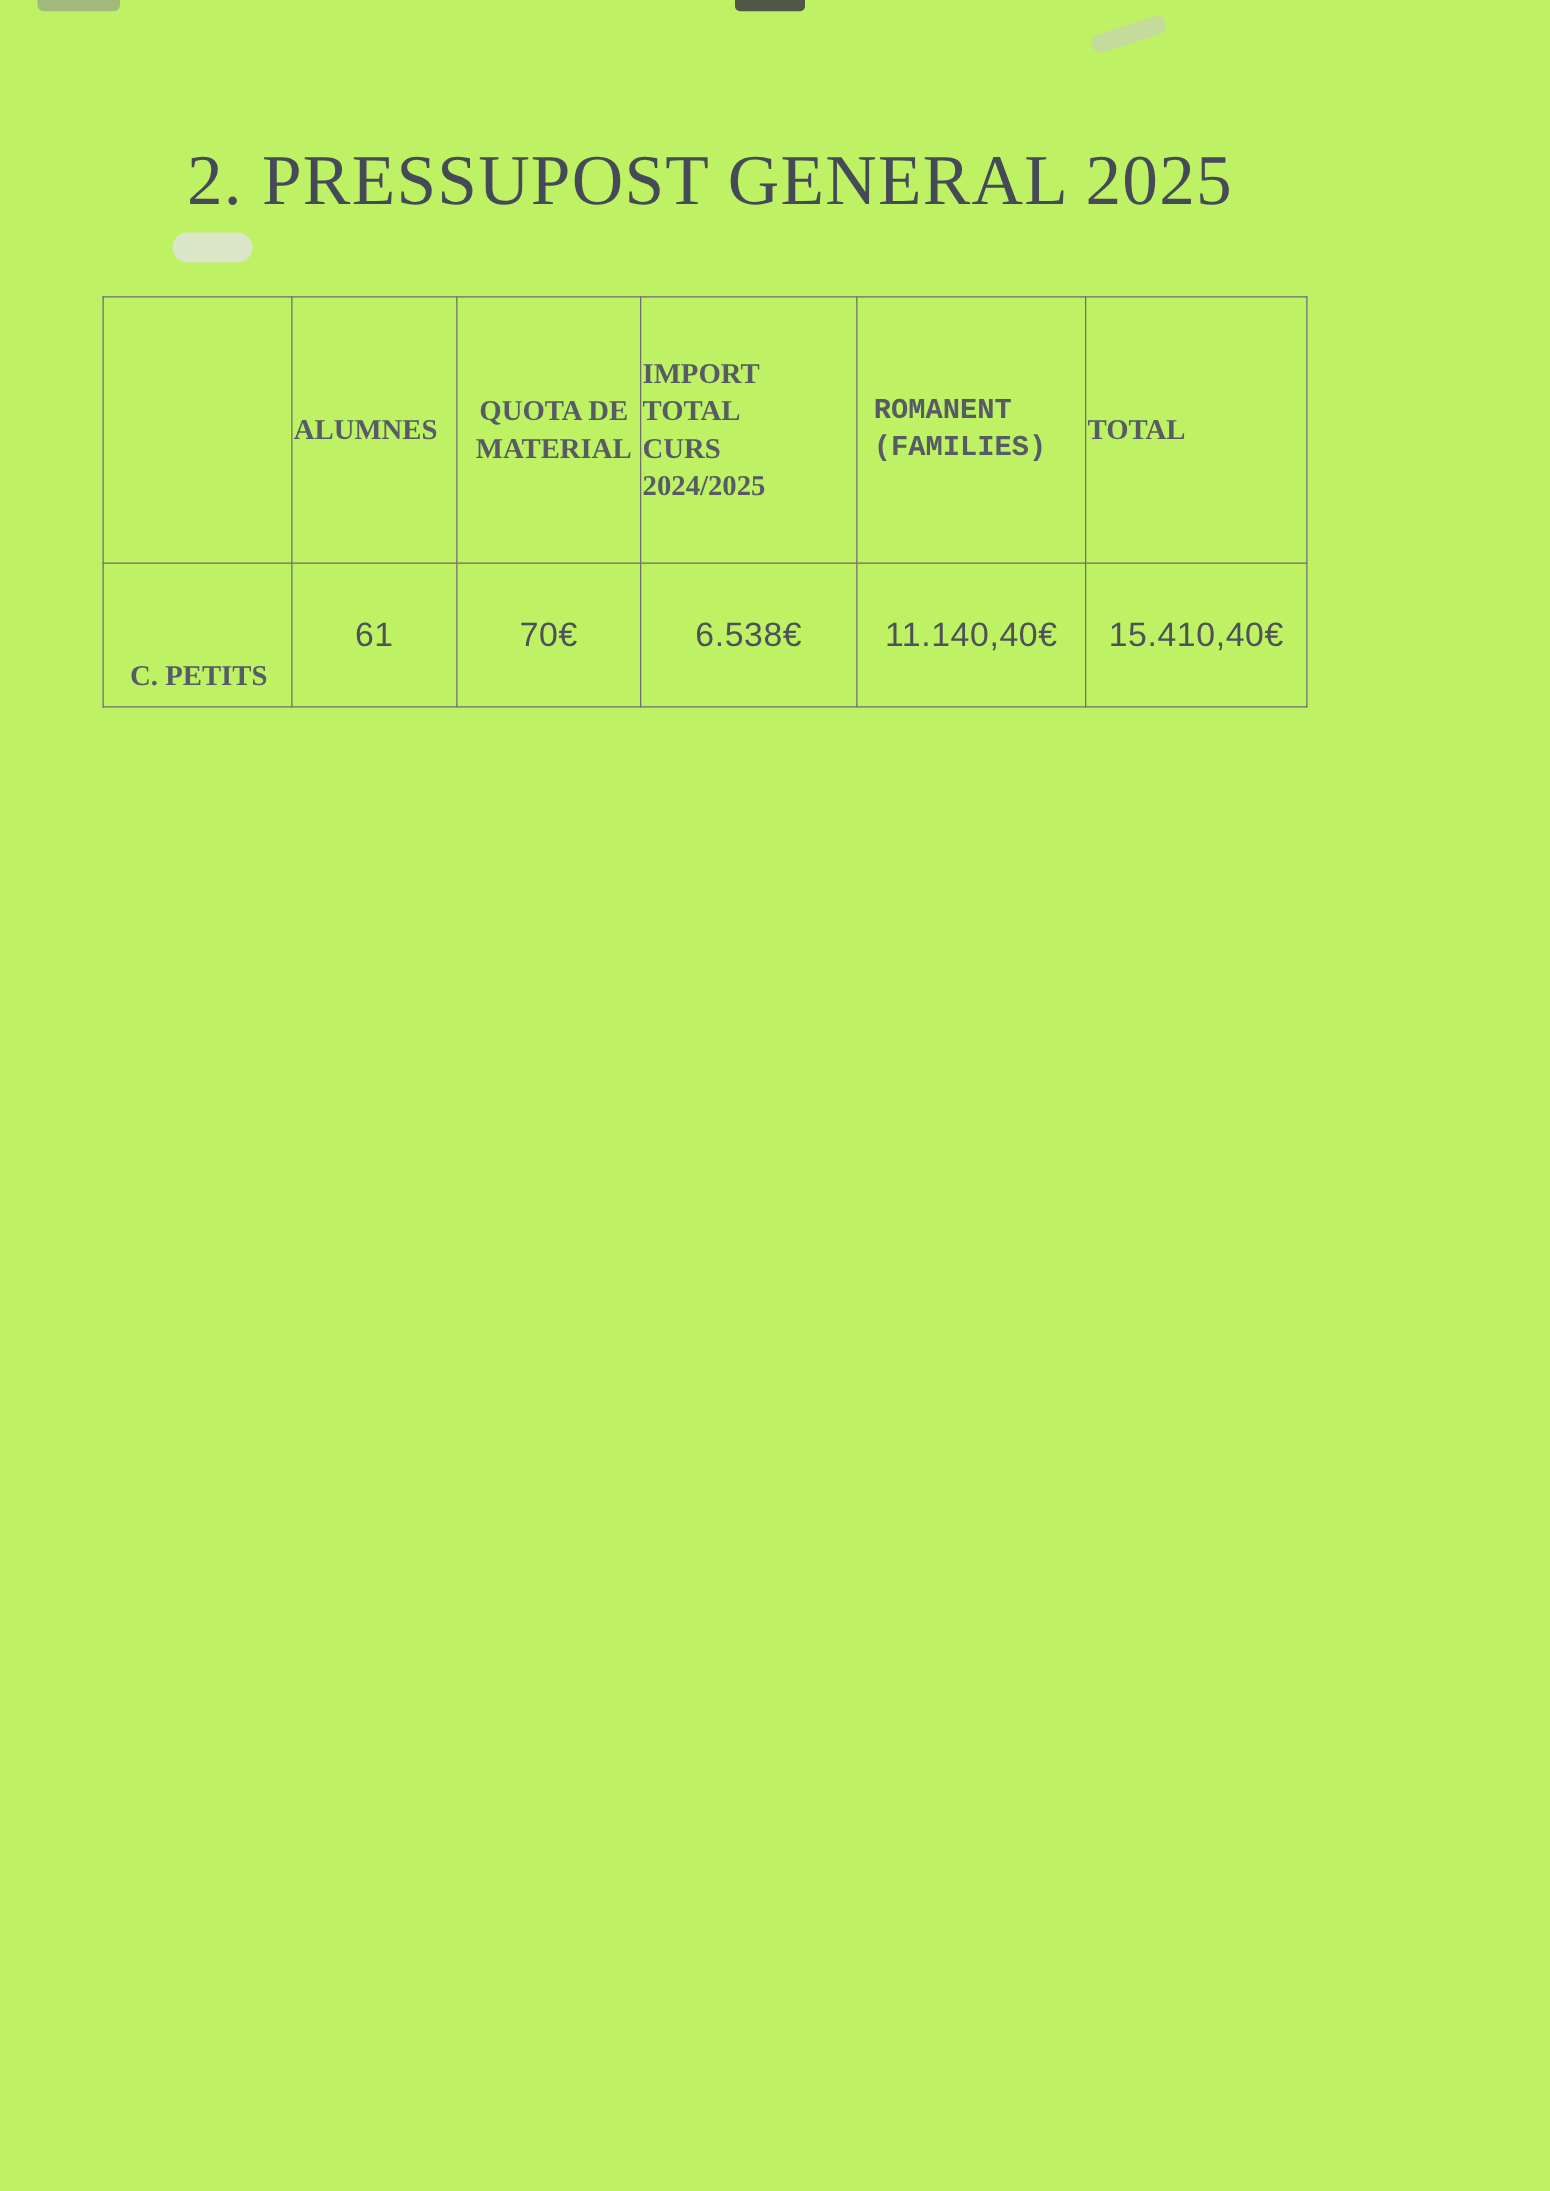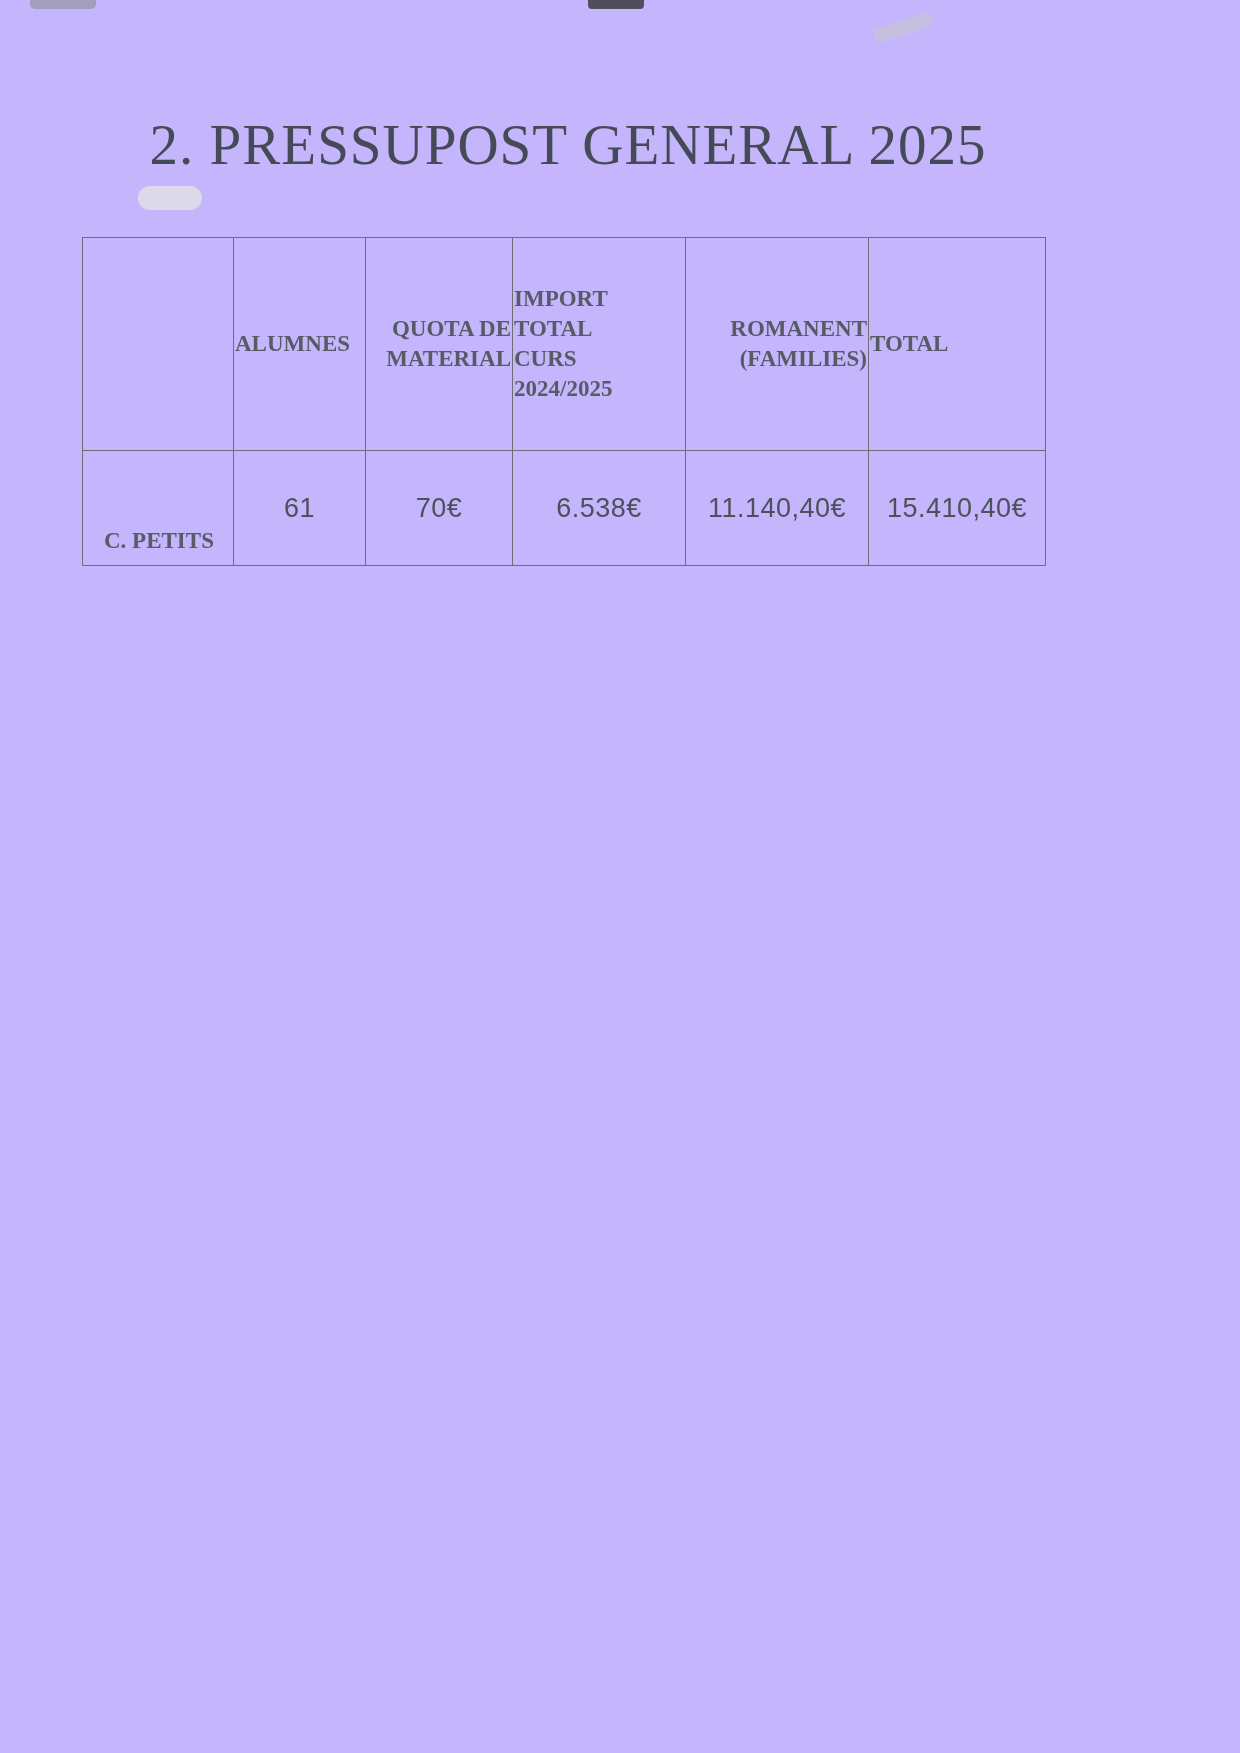--- a/index.html
+++ b/index.html
@@ -5,21 +5,21 @@
   html, body {
     margin: 0;
     padding: 0;
     background: #e8e8e8;
   }
   .page {
     position: relative;
     width: 1240px;
     height: 1753px;
     margin: 0 auto;
-    background: #c4b5fd;
+    background: #bef264;
     overflow: hidden;
     font-family: "Liberation Serif", serif;
   }
 
   
   .artifact { position: absolute; pointer-events: none; }
   .art-top-center {
     left: 588px; top: 0; width: 56px; height: 9px;
     background: #3c3c40; border-radius: 0 0 4px 4px; opacity: .85;
   }
@@ -74,22 +74,22 @@
   
   td.hdr {
     font-family: "Liberation Serif", serif;
     font-weight: 700;
     font-size: 23px;
     color: #565b65;
     line-height: 1.3;
     white-space: pre-line;
     text-align: left;
   }
-  td.hdr.left { text-align: right; padding-left: 9px; }
-  td.hdr.left2 { text-align: right; padding-left: 13px; }
+  td.hdr.left { text-align: center; padding-left: 9px; }
+  td.hdr.left2 { text-align: left; padding-left: 13px; font-family: Liberation Mono, monospace; }
 
   
   td.rowlabel {
     font-family: "Liberation Serif", serif;
     font-weight: 700;
     font-size: 23px;
     color: #565b65;
     text-align: left;
     padding-left: 21px;
     white-space: pre-line;

